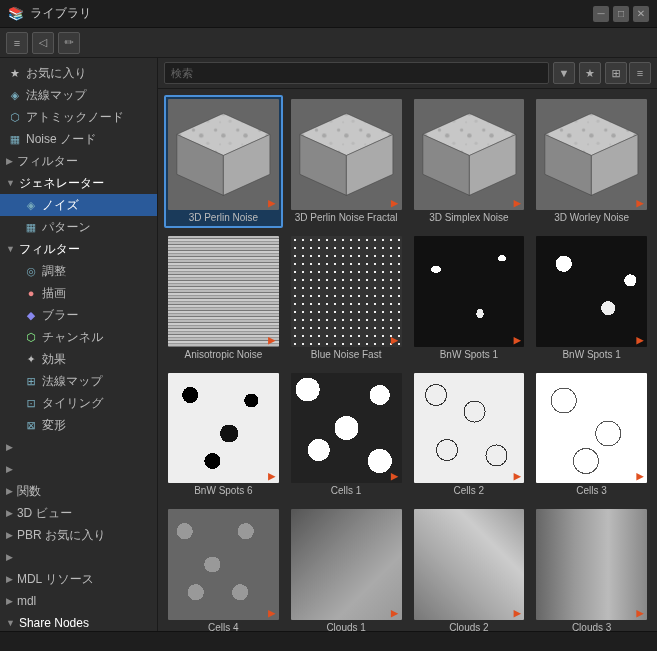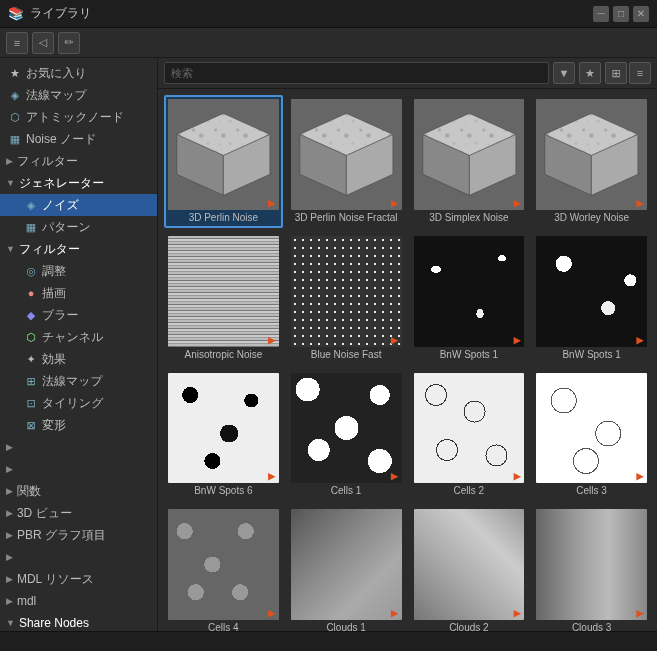--- a/index.html
+++ b/index.html
@@ -406,21 +406,21 @@
       <span>関数</span>
     </div>
 
     <div class="section-header">
       <span class="chevron">▶</span>
       <span>3D ビュー</span>
     </div>
 
     <div class="section-header">
       <span class="chevron">▶</span>
-      <span>PBR グラフ項目</span>
+      <span>PBR お気に入り</span>
     </div>
 
     <div class="section-header">
       <span class="chevron">▶</span>
     </div>
 
     <div class="section-header">
       <span class="chevron">▶</span>
       <span>MDL リソース</span>
     </div>

